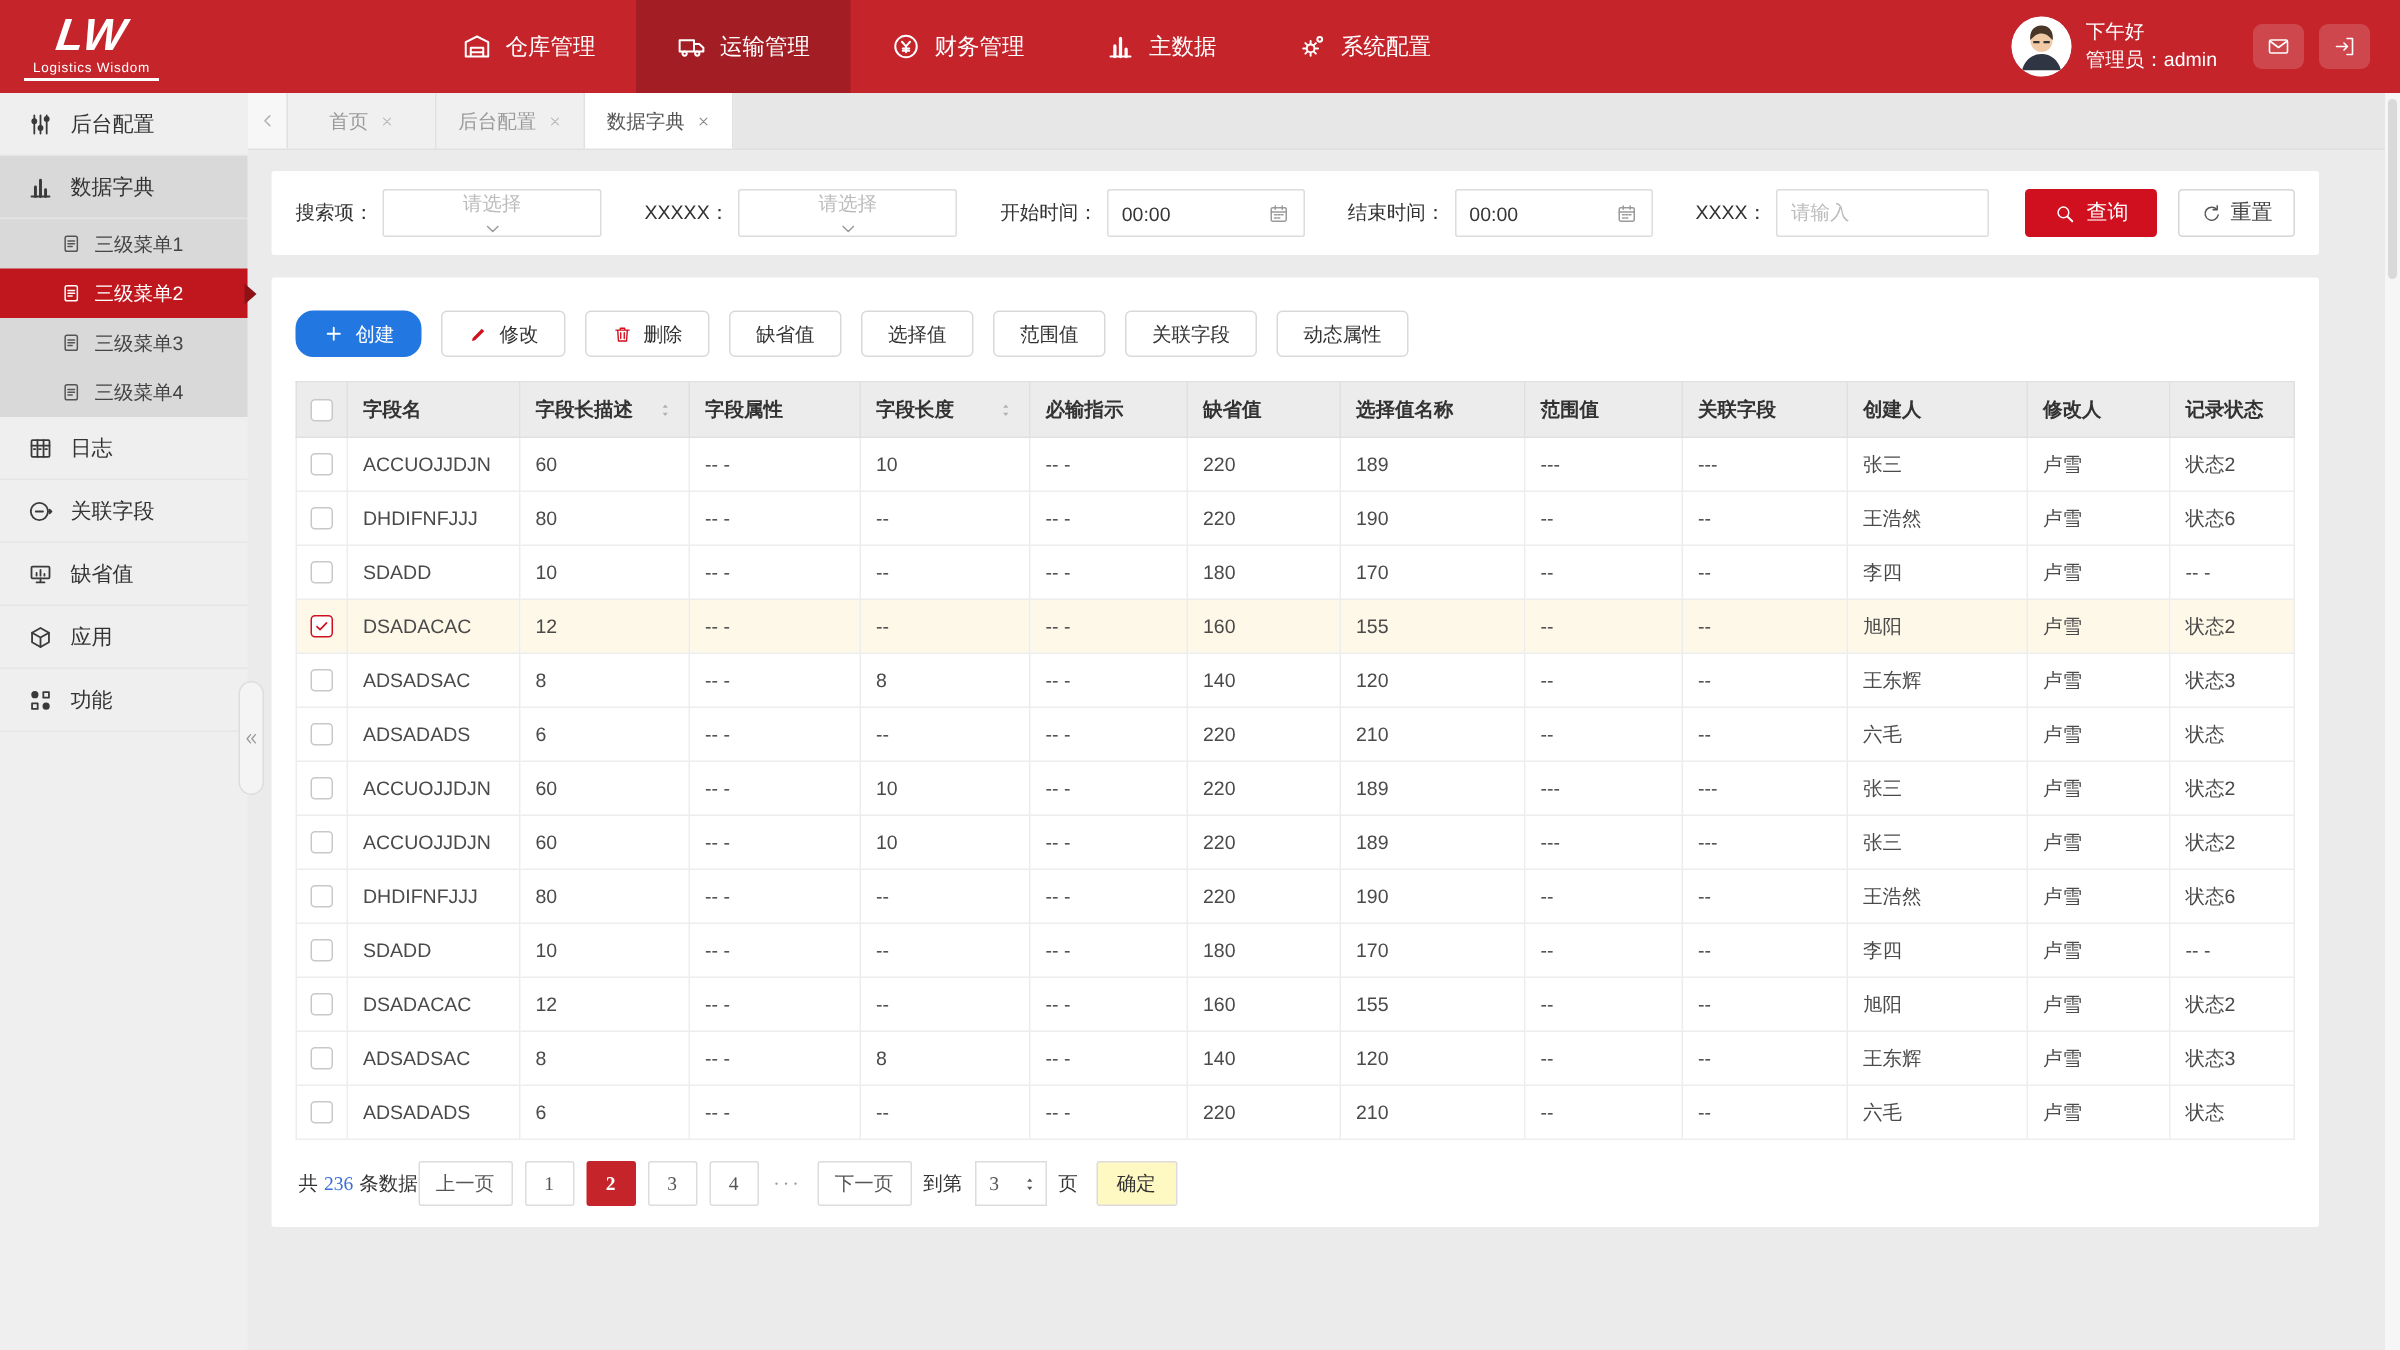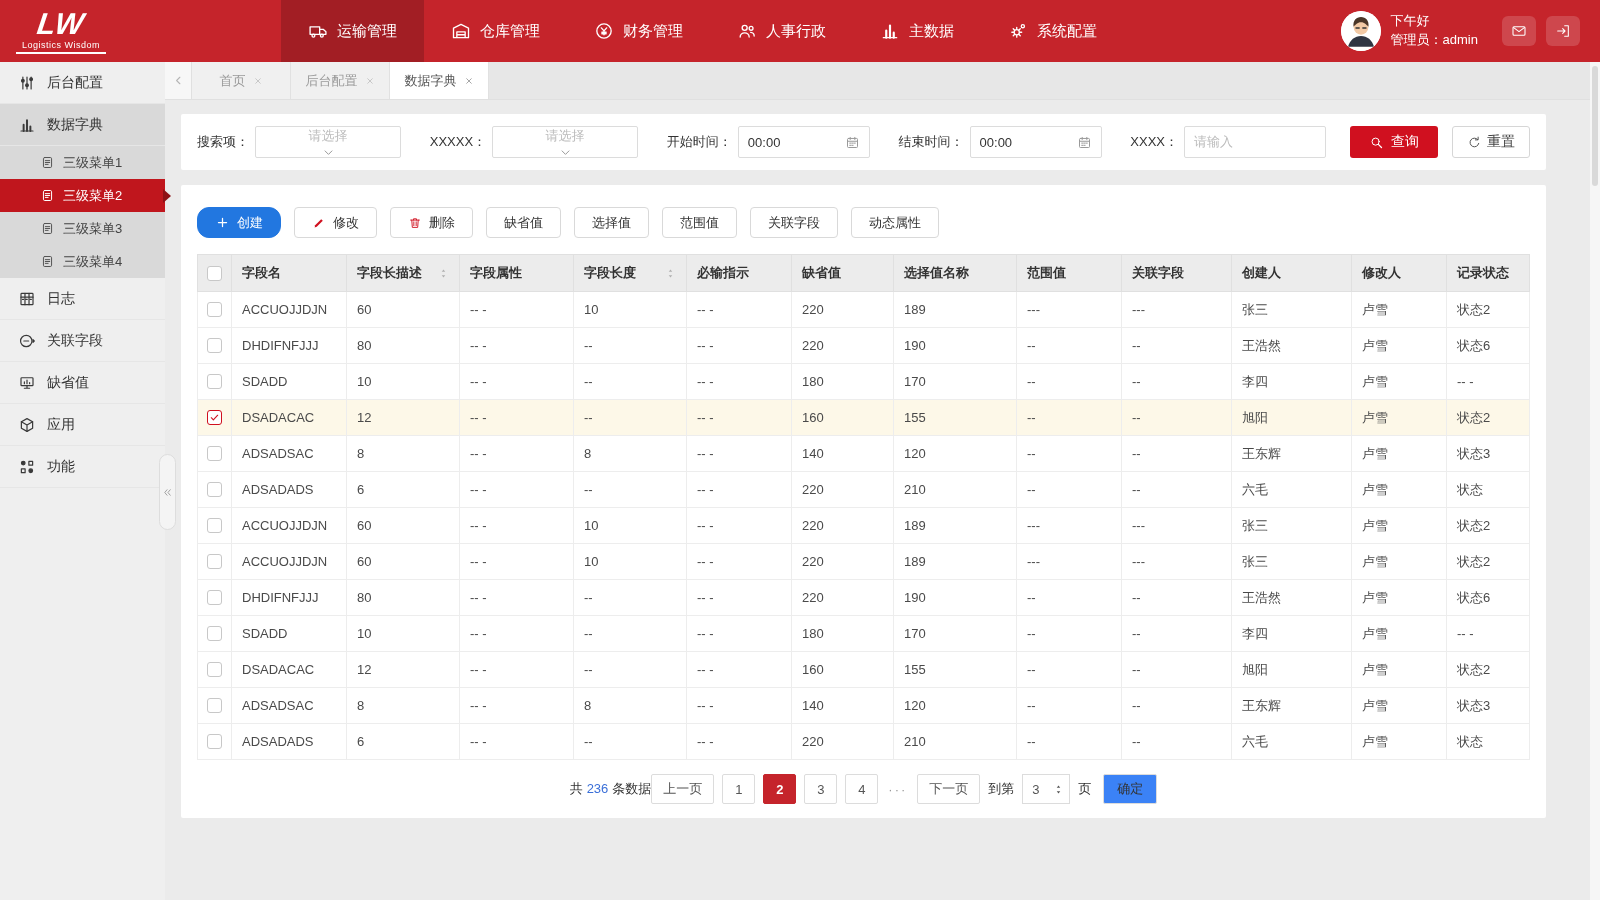--- a/index.html
+++ b/index.html
@@ -87,81 +87,70 @@
   th { background:#ececec; height:37px; font-size:13px; color:#333; font-weight:bold; text-align:left; padding:0 10px; border:1px solid #e0e0e0; }
   .th-flex { display:flex; align-items:center; justify-content:space-between; }
   .sort-ic { color:#b0b0b0; width:11px; height:13px; }
   td { height:36px; font-size:13px; color:#4a4a4a; padding:0 10px; border:1px solid #ededed; background:#fff; overflow:hidden; white-space:nowrap; }
   tr.hl td { background:#fdf8e8; }
   .col-check { text-align:center; padding:0; }
   .checkbox { width:15px; height:15px; border:1px solid #c8c8c8; border-radius:3px; background:#fff; margin:0 auto; display:flex; align-items:center; justify-content:center; cursor:pointer; }
   .checkbox.checked { border-color:#d0101f; color:#d0101f; }
   .checkbox .icon { width:11px; height:11px; }
 
-  .table-footer { display:flex; align-items:center; justify-content:center; height:58px; padding:0 2px; }
+  .table-footer { display:flex; align-items:center; justify-content:flex-start; height:58px; padding:0 2px;font-family:Liberation Serif, serif; }
   .total-text { font-size:13px; color:#333; }
   .total-count { color:#3a6fd8; margin:0 4px; }
   .pagination { display:flex; align-items:center; gap:8px; font-size:13px; color:#555; }
   .pg-btn { min-width:33px; height:30px; border:1px solid #dcdcdc; background:#fff; border-radius:2px; display:flex; align-items:center; justify-content:center; padding:0 11px; cursor:pointer; color:#555; font-family:inherit; font-size:13px; }
   .pg-num { padding:0; width:32px; }
   .pg-num.active { background:#c5242b; border-color:#c5242b; color:#fff; font-weight:bold; }
   .pg-ellipsis { border:none; background:none; color:#999; letter-spacing:2px; padding:0 2px; }
   .goto-label { color:#333; }
   .goto-box { width:48px; height:30px; border:1px solid #dcdcdc; background:#fff; display:flex; align-items:center; justify-content:space-between; padding:0 5px 0 9px; cursor:text; }
   .goto-box .icon { width:11px; height:13px; color:#555; }
-  .pg-confirm { height:30px; border:1px solid #dcdcdc; background:#3b82f6; border-radius:2px; padding:0 13px; margin-left:4px; cursor:pointer; font-family:inherit; font-size:13px; color:#333; }
+  .pg-confirm { height:30px; border:1px solid #dcdcdc; background:#fef9c3; border-radius:2px; padding:0 13px; margin-left:4px; cursor:pointer; font-family:inherit; font-size:13px; color:#333; }
   .v-scroll { position:absolute; right:0; top:0; bottom:0; width:10px; background:#f6f6f6; }
   .v-scroll .thumb { position:absolute; top:4px; right:2px; width:6px; height:120px; background:#d9d9d9; border-radius:3px; }
 </style>
 </head>
 <body>
 
 <header class="app-header">
   <div class="logo">
     <div class="logo-mark">LW</div>
     <div class="logo-sub">Logistics Wisdom</div>
   </div>
   <nav class="top-nav">
+      <div class="nav-item">
+        <span class="icon lg">
+          <svg viewBox="0 0 24 24" fill="none" stroke="currentColor" stroke-width="1.6" stroke-linecap="round" stroke-linejoin="round">
+            <path d="M3 20V8.5L12 4l9 4.5V20M3 20h18M7 20v-7h10v7M7 16.5h10"></path>
+          </svg>
+        </span>
+        <span>仓库管理</span>
+      </div>
       <div class="nav-item active">
         <span class="icon lg">
           <svg viewBox="0 0 24 24" fill="none" stroke="currentColor" stroke-width="1.6" stroke-linecap="round" stroke-linejoin="round">
             <path d="M2.5 7h11.5v9H2.5z M14 10h4.2L21.5 13v3H14z"></path>
             <circle cx="6.5" cy="17.6" r="1.7"></circle>
             <circle cx="16.6" cy="17.6" r="1.7"></circle>
           </svg>
         </span>
         <span>运输管理</span>
       </div>
       <div class="nav-item">
         <span class="icon lg">
           <svg viewBox="0 0 24 24" fill="none" stroke="currentColor" stroke-width="1.6" stroke-linecap="round" stroke-linejoin="round">
-            <path d="M3 20V8.5L12 4l9 4.5V20M3 20h18M7 20v-7h10v7M7 16.5h10"></path>
-          </svg>
-        </span>
-        <span>仓库管理</span>
-      </div>
-      <div class="nav-item">
-        <span class="icon lg">
-          <svg viewBox="0 0 24 24" fill="none" stroke="currentColor" stroke-width="1.6" stroke-linecap="round" stroke-linejoin="round">
             <circle cx="12" cy="12" r="8.6"></circle>
             <path d="M8.8 8.2l3.2 3.7 3.2-3.7M12 11.9v4.7M9.4 13.5h5.2M9.4 15.3h5.2"></path>
           </svg>
         </span>
         <span>财务管理</span>
-      </div>
-      <div class="nav-item">
-        <span class="icon lg">
-          <svg viewBox="0 0 24 24" fill="none" stroke="currentColor" stroke-width="1.6" stroke-linecap="round" stroke-linejoin="round">
-            <circle cx="9.2" cy="8.2" r="3"></circle>
-            <path d="M3.8 19.2c0-3 2.4-5 5.4-5s5.4 2 5.4 5"></path>
-            <circle cx="16.9" cy="8.8" r="2.3"></circle>
-            <path d="M16.4 13.6c2.6.2 4.2 2 4.2 4.4"></path>
-          </svg>
-        </span>
-        <span>人事行政</span>
       </div>
       <div class="nav-item">
         <span class="icon lg">
           <svg viewBox="0 0 24 24" fill="none" stroke="currentColor" stroke-width="1.6" stroke-linecap="round" stroke-linejoin="round">
             <path d="M4 20h16"></path>
             <path d="M7.5 20v-8.5M12 20V5.5M16.5 20v-6" stroke-width="2.6"></path>
           </svg>
         </span>
         <span>主数据</span>
       </div>

